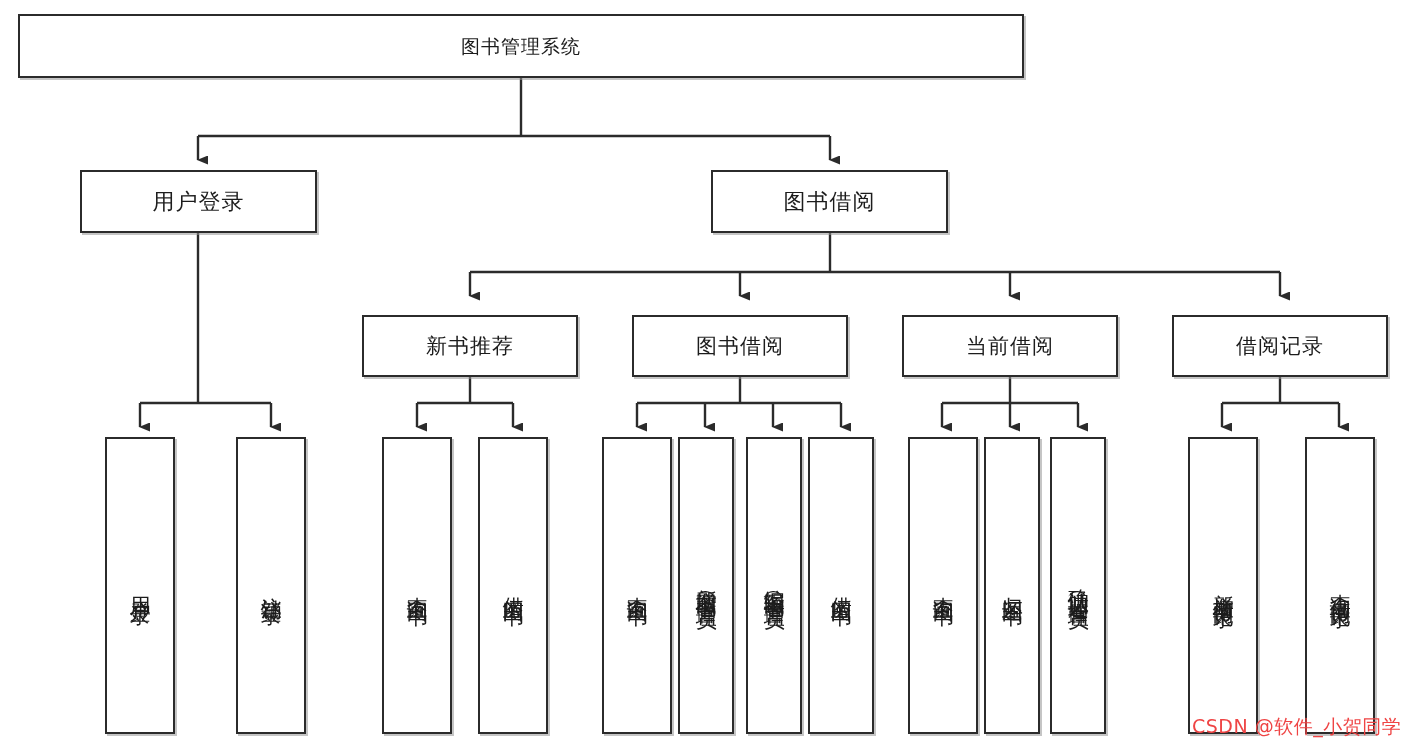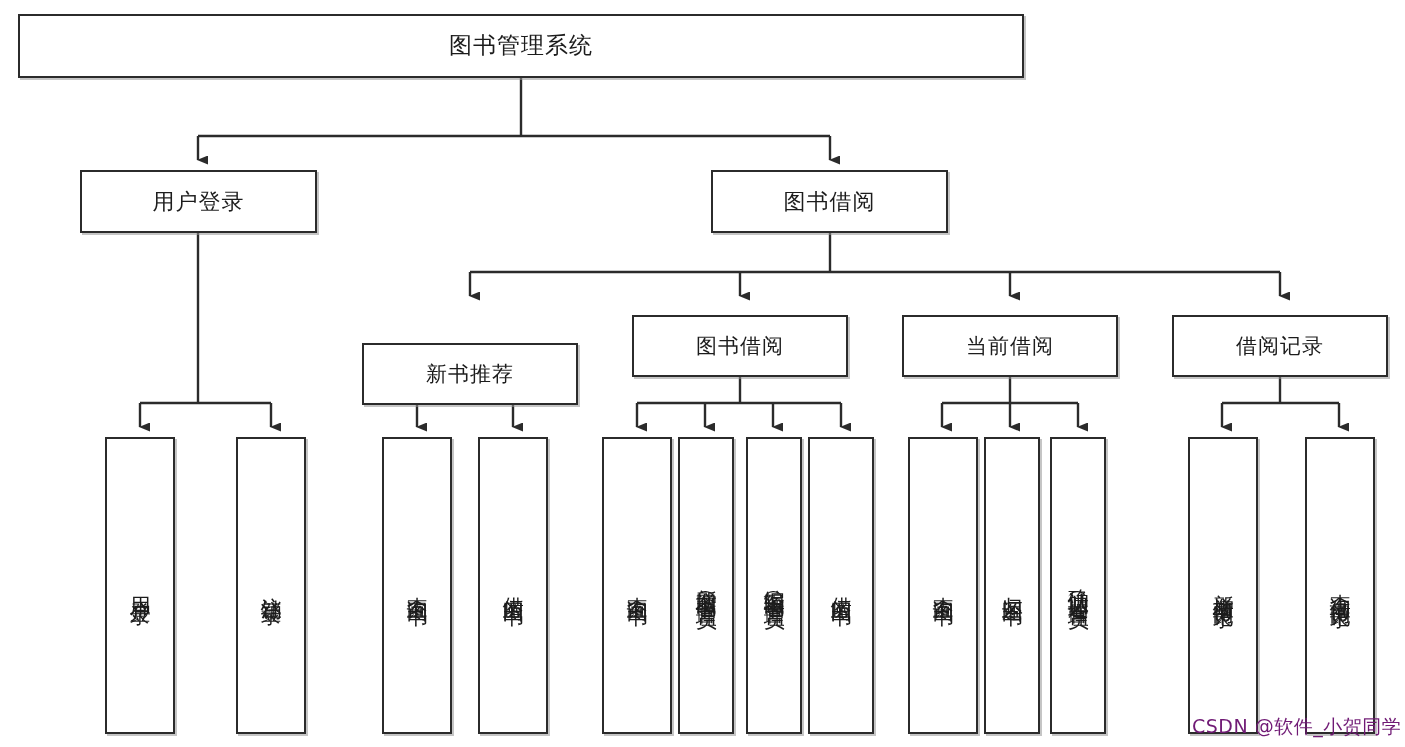--- a/index.html
+++ b/index.html
@@ -36,21 +36,21 @@
   }
   .node .label{
     font-size:22px;
     line-height:1.18;
     letter-spacing:1px;
     color:#1c1c1c;
     text-align:center;
     white-space:nowrap;
   }
   
-  .node.root .label{font-size:23px;}
+  .node.root .label{font-size:19px;}
   .node.lvl1 .label{font-size:22px;}
   .node.lvl2 .label{font-size:21px;}
 
   
   .node.leaf{
     align-items:center;
     justify-content:center;
     padding:8px 2px;
   }
   .node.leaf .label{
@@ -61,21 +61,21 @@
     letter-spacing:3px;
     white-space:normal;
     max-height:100%;
   }
   
   #watermark{
     position:absolute;
     left:1192px;
     top:714px;
     font-size:19px;
-    color:#701a75;
+    color:#ef4444;
     letter-spacing:0.5px;
     white-space:nowrap;
     z-index:5;
     font-family:"DejaVu Sans","Liberation Sans",sans-serif;
   }
 </style>
 </head>
 <body>
 
 <div id="canvas">
@@ -135,21 +135,21 @@
   </div>
 
   <div class="node lvl1" style="left:80px;top:170px;width:237px;height:63px;">
     <span class="label">用户登录</span>
   </div>
 
   <div class="node lvl1" style="left:711px;top:170px;width:237px;height:63px;">
     <span class="label">图书借阅</span>
   </div>
 
-  <div class="node lvl2" style="left:362px;top:315px;width:216px;height:62px;margin-top:28px;">
+  <div class="node lvl2" style="left:362px;top:315px;width:216px;height:62px;">
     <span class="label">新书推荐</span>
   </div>
 
   <div class="node lvl2" style="left:902px;top:315px;width:216px;height:62px;">
     <span class="label">当前借阅</span>
   </div>
 
   <div class="node lvl2" style="left:632px;top:315px;width:216px;height:62px;">
     <span class="label">图书借阅</span>
   </div>

